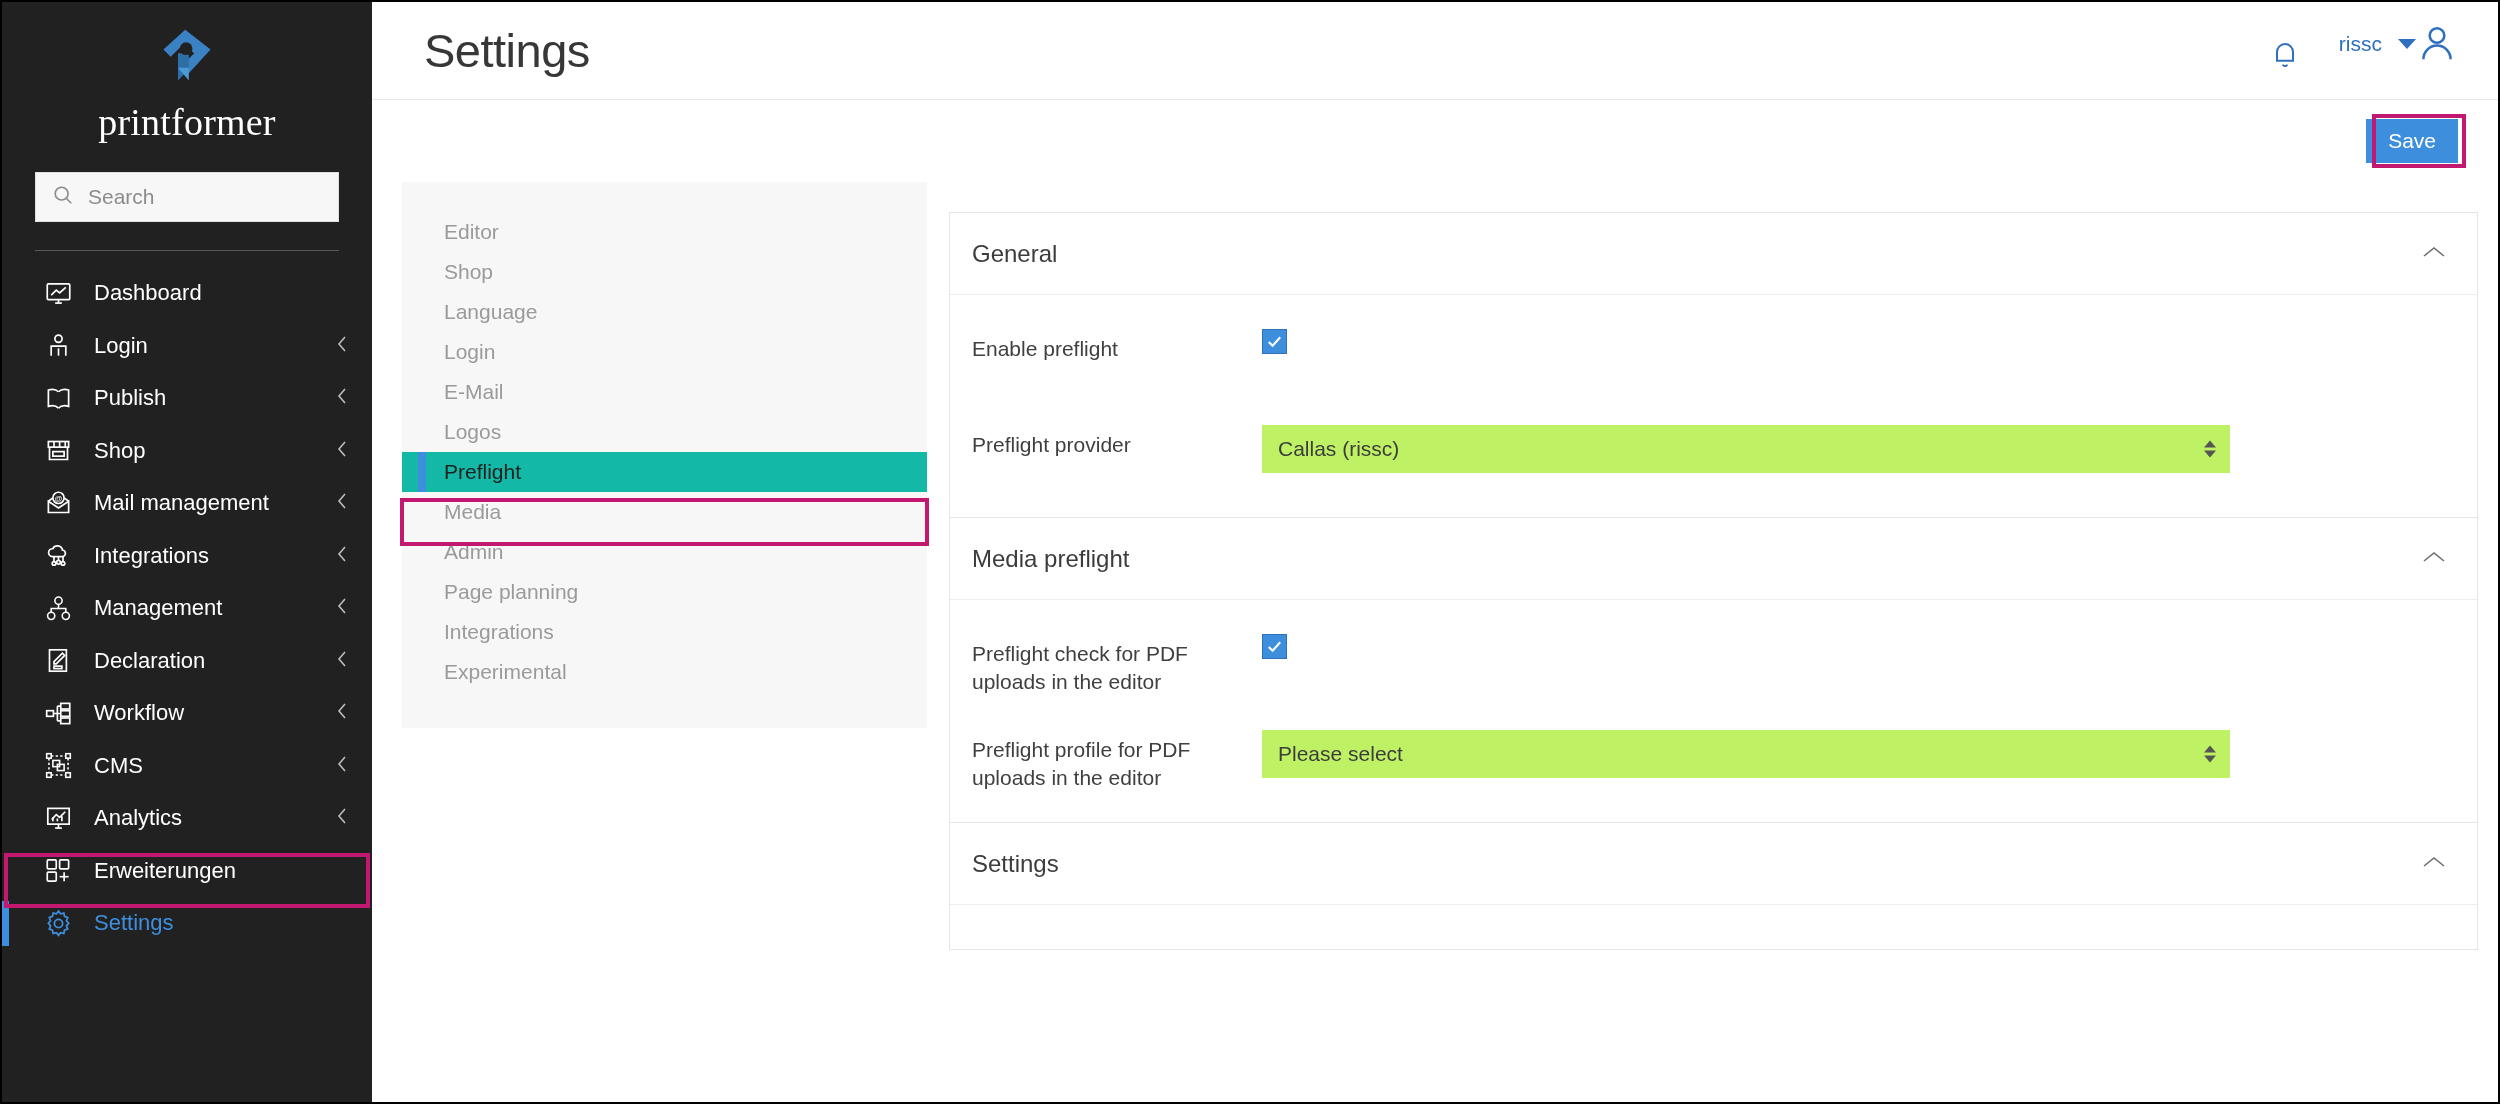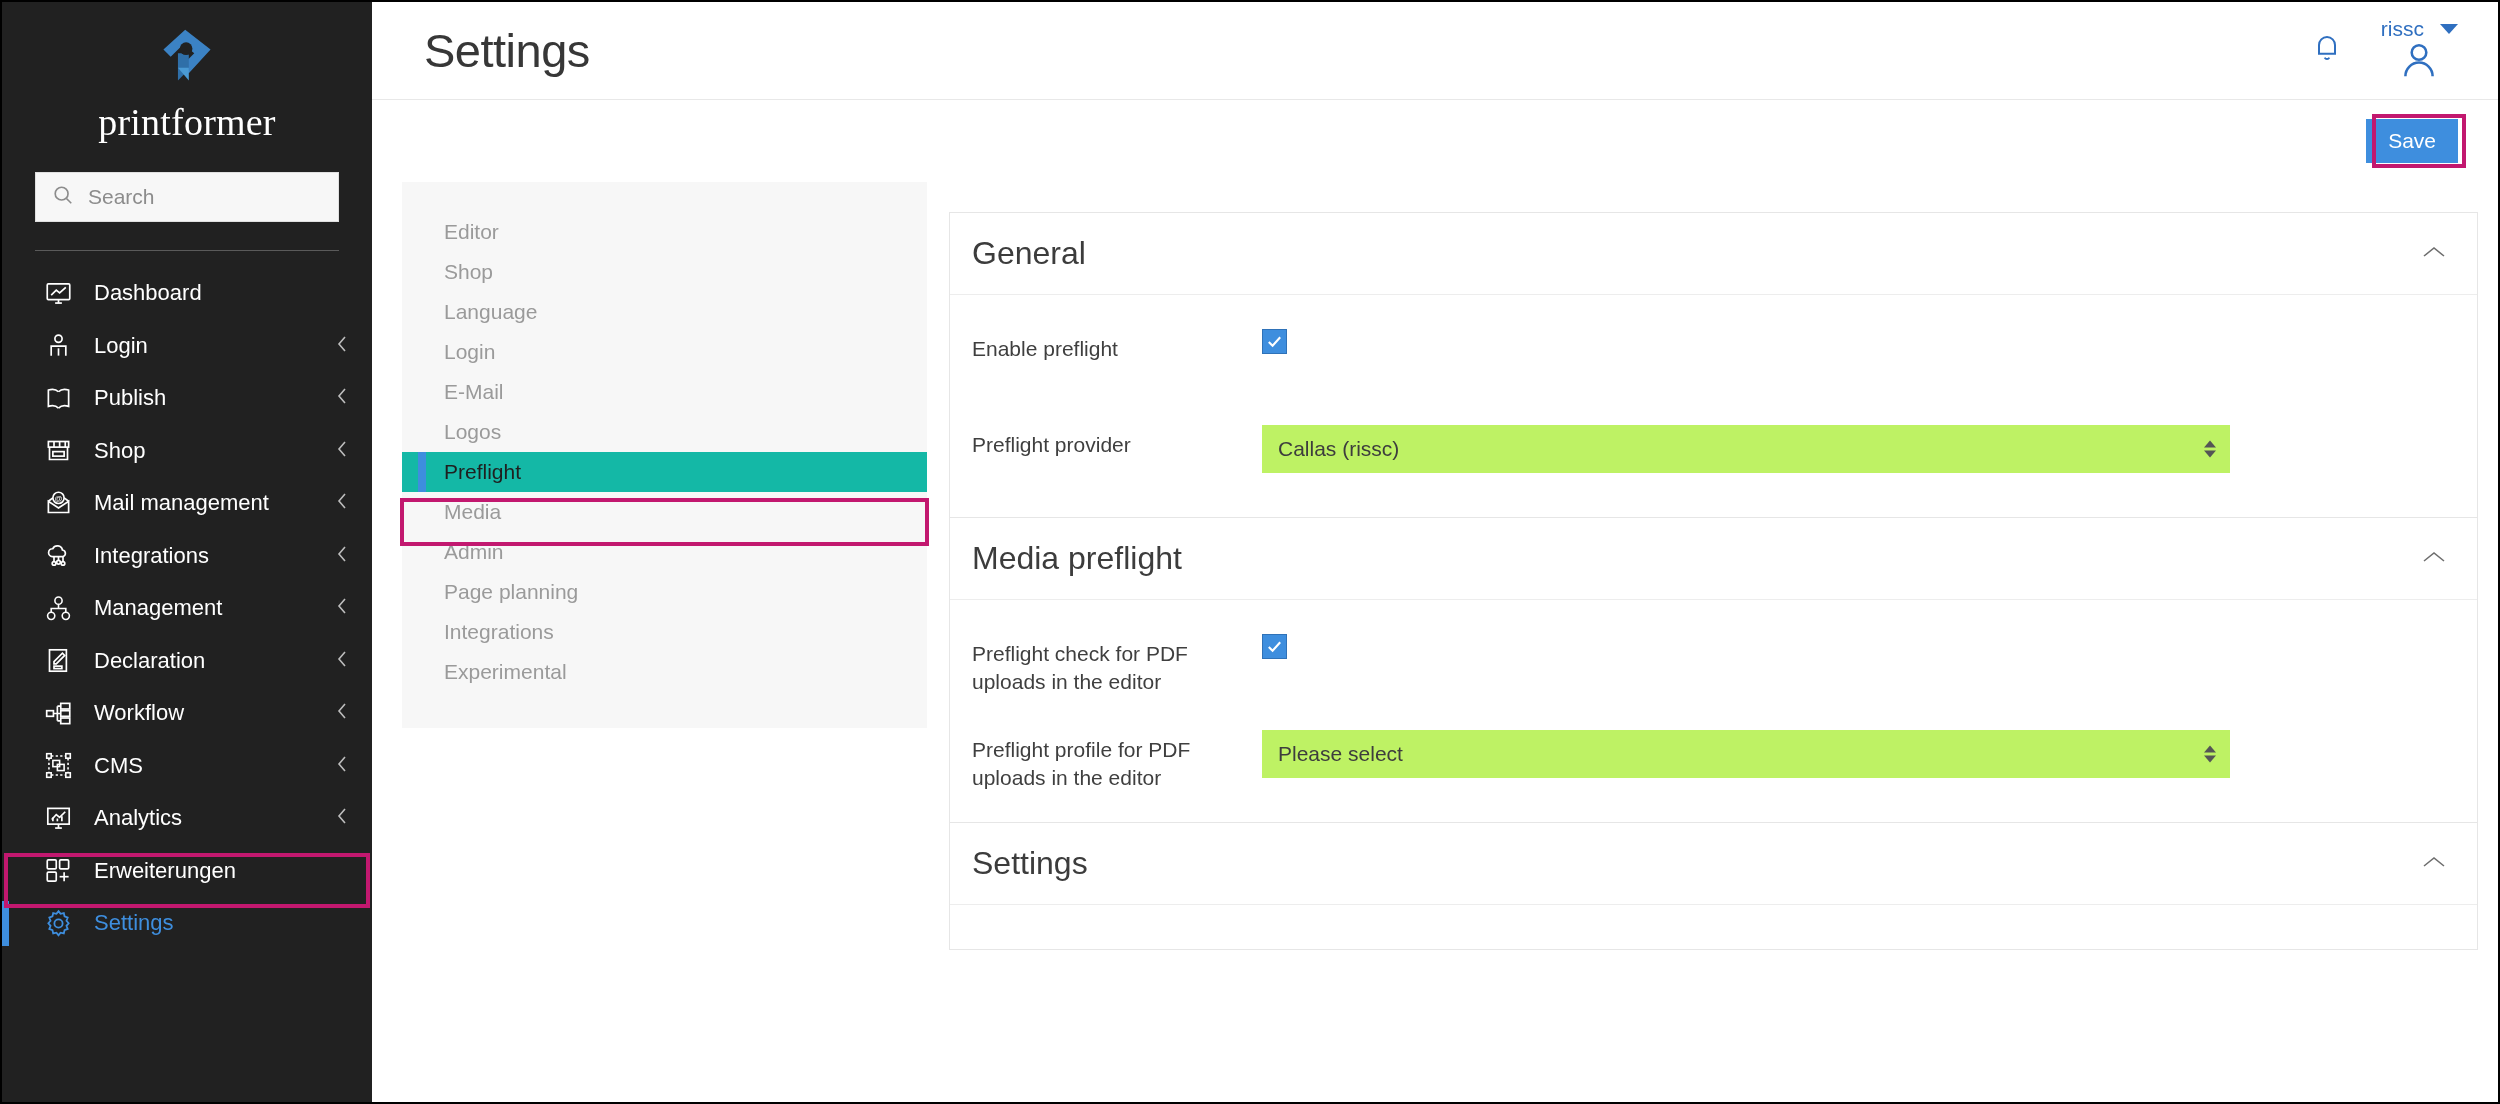--- a/index.html
+++ b/index.html
@@ -117,21 +117,21 @@
     color: #373737;
     font-weight: normal;
     letter-spacing: -0.5px;
   }
   .topbar-right {
     margin-left: auto;
     display: flex; align-items: flex-start; gap: 38px;
     padding-bottom: 4px;
   }
   .bell { color: #2f6fc0; margin-top: 14px; }
-  .user-menu { display: flex; flex-direction: column; align-items: center; }
+  .user-menu { display: flex; flex-direction: row; align-items: center; }
   .user-row { display: flex; align-items: center; gap: 16px; }
   .user-name { color: #2f6fc0; font-size: 21px; }
   .caret { width: 0; height: 0; border-left: 9px solid transparent;
            border-right: 9px solid transparent; border-top: 10px solid #2f6fc0; }
   .avatar { color: #2f6fc0; margin-top: 2px; }
 
   .actionbar {
     height: 82px;
     display: flex; align-items: center; justify-content: flex-end;
     padding: 0 40px;
@@ -196,21 +196,21 @@
     border: 1px solid #e6e6e6;
     margin-bottom: 0;
   }
   .panel + .panel { border-top: none; }
   .panel-head {
     height: 82px;
     display: flex; align-items: center;
     padding: 0 30px 0 22px;
     border-bottom: 1px solid #ededed;
   }
-  .panel-title { font-size: 32px; color: #3c3c3c; }
+  .panel-title { font-size: 24px; color: #3c3c3c; }
   .chev-up {
     margin-left: auto;
     color: #6e6e6e;
   }
   .panel-body { padding: 34px 22px 30px 22px; }
 
   .field-row {
     display: flex;
     align-items: flex-start;
     min-height: 62px;

